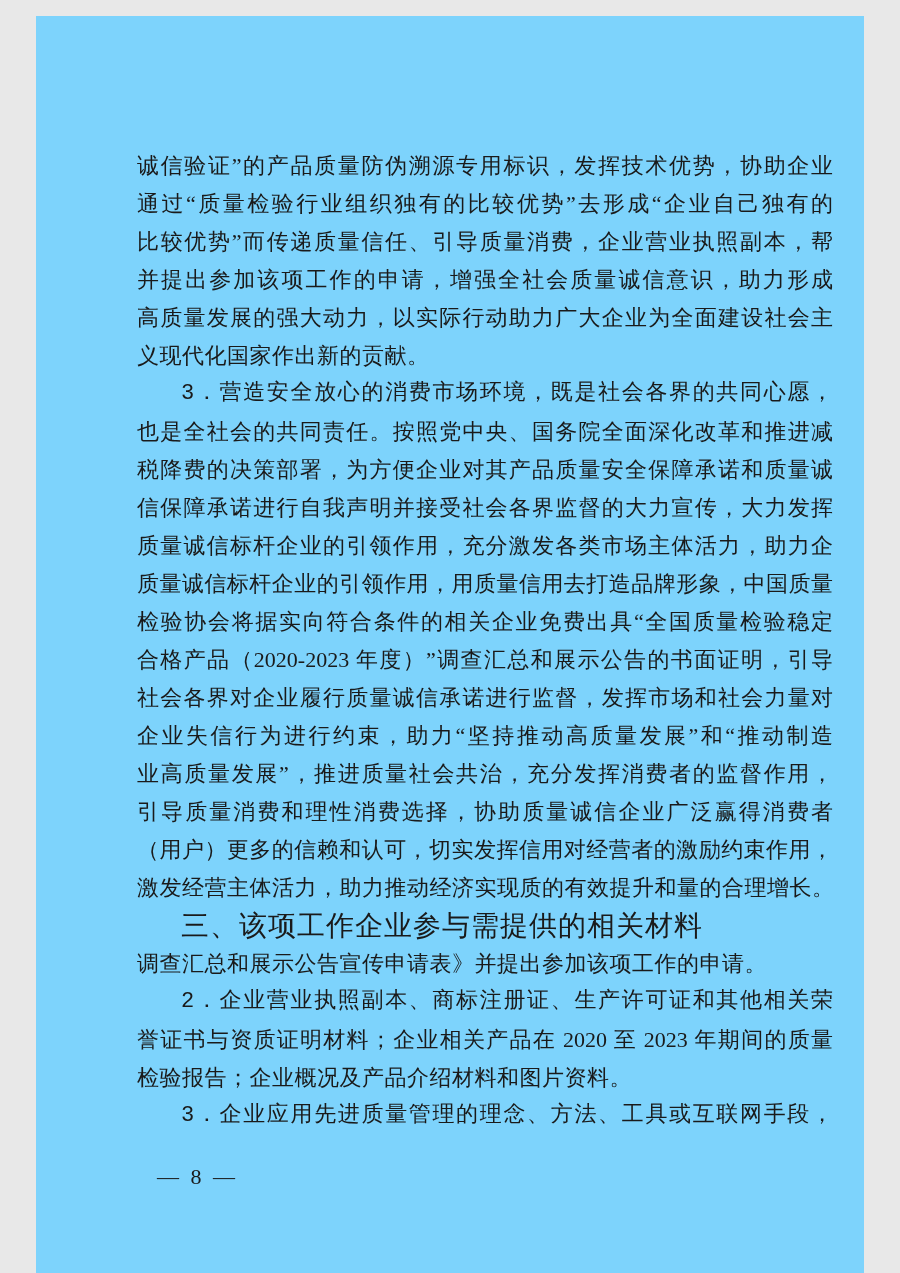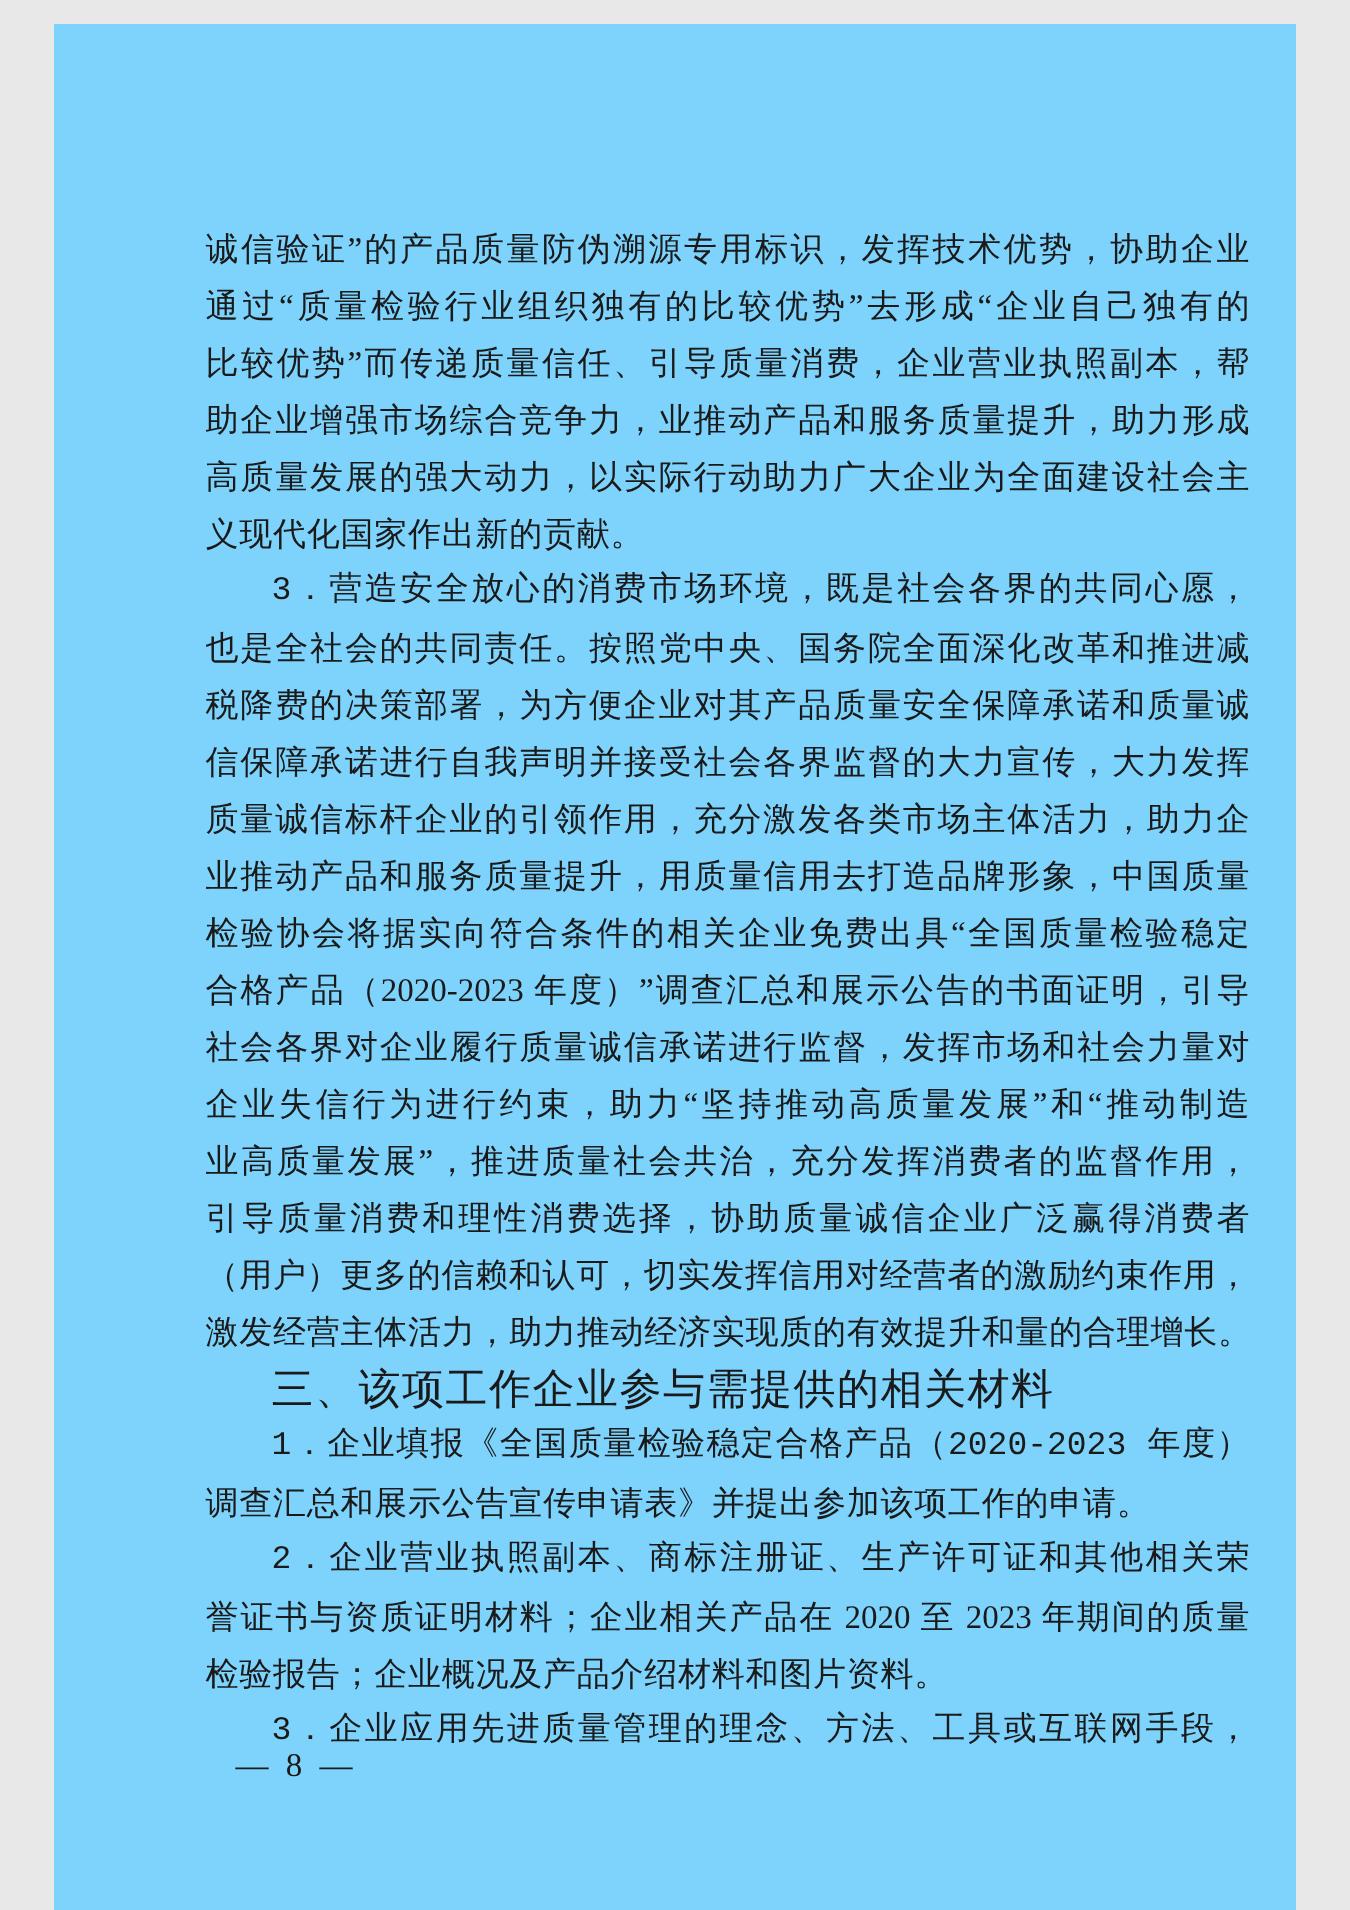--- a/index.html
+++ b/index.html
@@ -58,39 +58,38 @@
   }
 </style>
 </head>
 <body>
 
 <div class="page">
   <div class="body-text">
       <div class="line justify">诚信验证”的产品质量防伪溯源专用标识，发挥技术优势，协助企业</div>
       <div class="line justify">通过“质量检验行业组织独有的比较优势”去形成“企业自己独有的</div>
       <div class="line justify">比较优势”而传递质量信任、引导质量消费，企业营业执照副本，帮</div>
-      <div class="line justify">助企业增强市场综合竞争力，业推动产品和服务质量提升，助力形成</div>
+      <div class="line justify">并提出参加该项工作的申请，增强全社会质量诚信意识，助力形成</div>
       <div class="line justify">高质量发展的强大动力，以实际行动助力广大企业为全面建设社会主</div>
       <div class="line">义现代化国家作出新的贡献。</div>
       <div class="line indent justify">3．营造安全放心的消费市场环境，既是社会各界的共同心愿，</div>
       <div class="line justify">也是全社会的共同责任。按照党中央、国务院全面深化改革和推进减</div>
       <div class="line justify">税降费的决策部署，为方便企业对其产品质量安全保障承诺和质量诚</div>
       <div class="line justify">信保障承诺进行自我声明并接受社会各界监督的大力宣传，大力发挥</div>
       <div class="line justify">质量诚信标杆企业的引领作用，充分激发各类市场主体活力，助力企</div>
-      <div class="line justify">业推动产品和服务质量提升，用质量信用去打造品牌形象，中国质量</div>
+      <div class="line justify">质量诚信标杆企业的引领作用，用质量信用去打造品牌形象，中国质量</div>
       <div class="line justify">检验协会将据实向符合条件的相关企业免费出具“全国质量检验稳定</div>
       <div class="line justify">合格产品（2020-2023 年度）”调查汇总和展示公告的书面证明，引导</div>
       <div class="line justify">社会各界对企业履行质量诚信承诺进行监督，发挥市场和社会力量对</div>
       <div class="line justify">企业失信行为进行约束，助力“坚持推动高质量发展”和“推动制造</div>
       <div class="line justify">业高质量发展”，推进质量社会共治，充分发挥消费者的监督作用，</div>
       <div class="line justify">引导质量消费和理性消费选择，协助质量诚信企业广泛赢得消费者</div>
       <div class="line justify">（用户）更多的信赖和认可，切实发挥信用对经营者的激励约束作用，</div>
       <div class="line">激发经营主体活力，助力推动经济实现质的有效提升和量的合理增长。</div>
       <div class="line heading indent">三、该项工作企业参与需提供的相关材料</div>
-      <div class="line indent justify">1．企业填报《全国质量检验稳定合格产品（2020-2023 年度）</div>
       <div class="line">调查汇总和展示公告宣传申请表》并提出参加该项工作的申请。</div>
       <div class="line indent justify">2．企业营业执照副本、商标注册证、生产许可证和其他相关荣</div>
       <div class="line justify">誉证书与资质证明材料；企业相关产品在 2020 至 2023 年期间的质量</div>
       <div class="line">检验报告；企业概况及产品介绍材料和图片资料。</div>
       <div class="line indent justify">3．企业应用先进质量管理的理念、方法、工具或互联网手段，</div>
     </div>
   <div class="footer">— 8 —</div>
 </div>
 
 </body></html>

